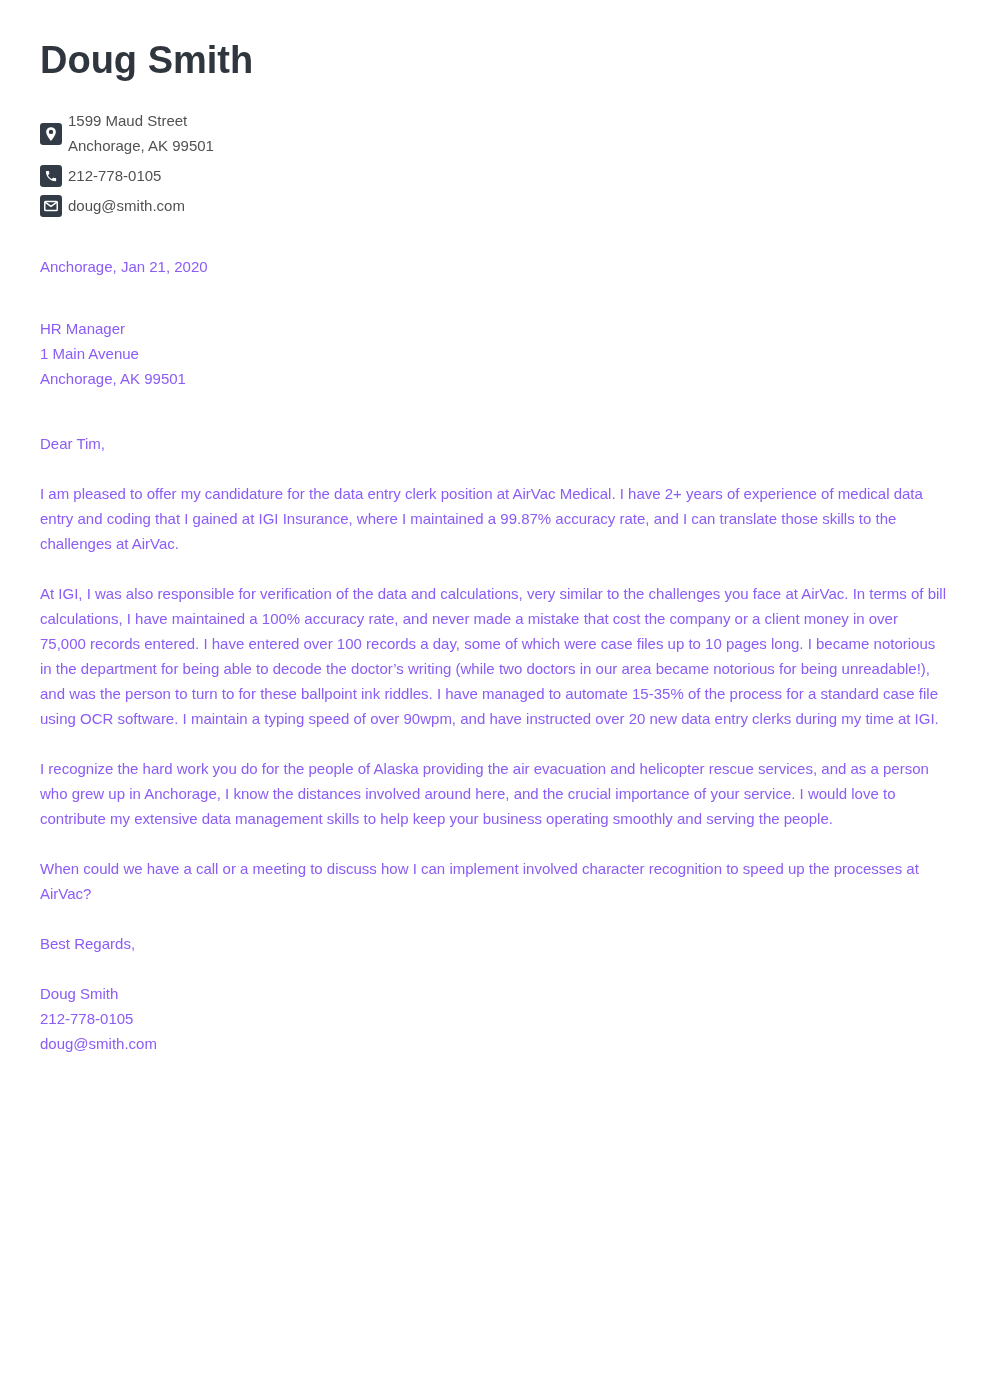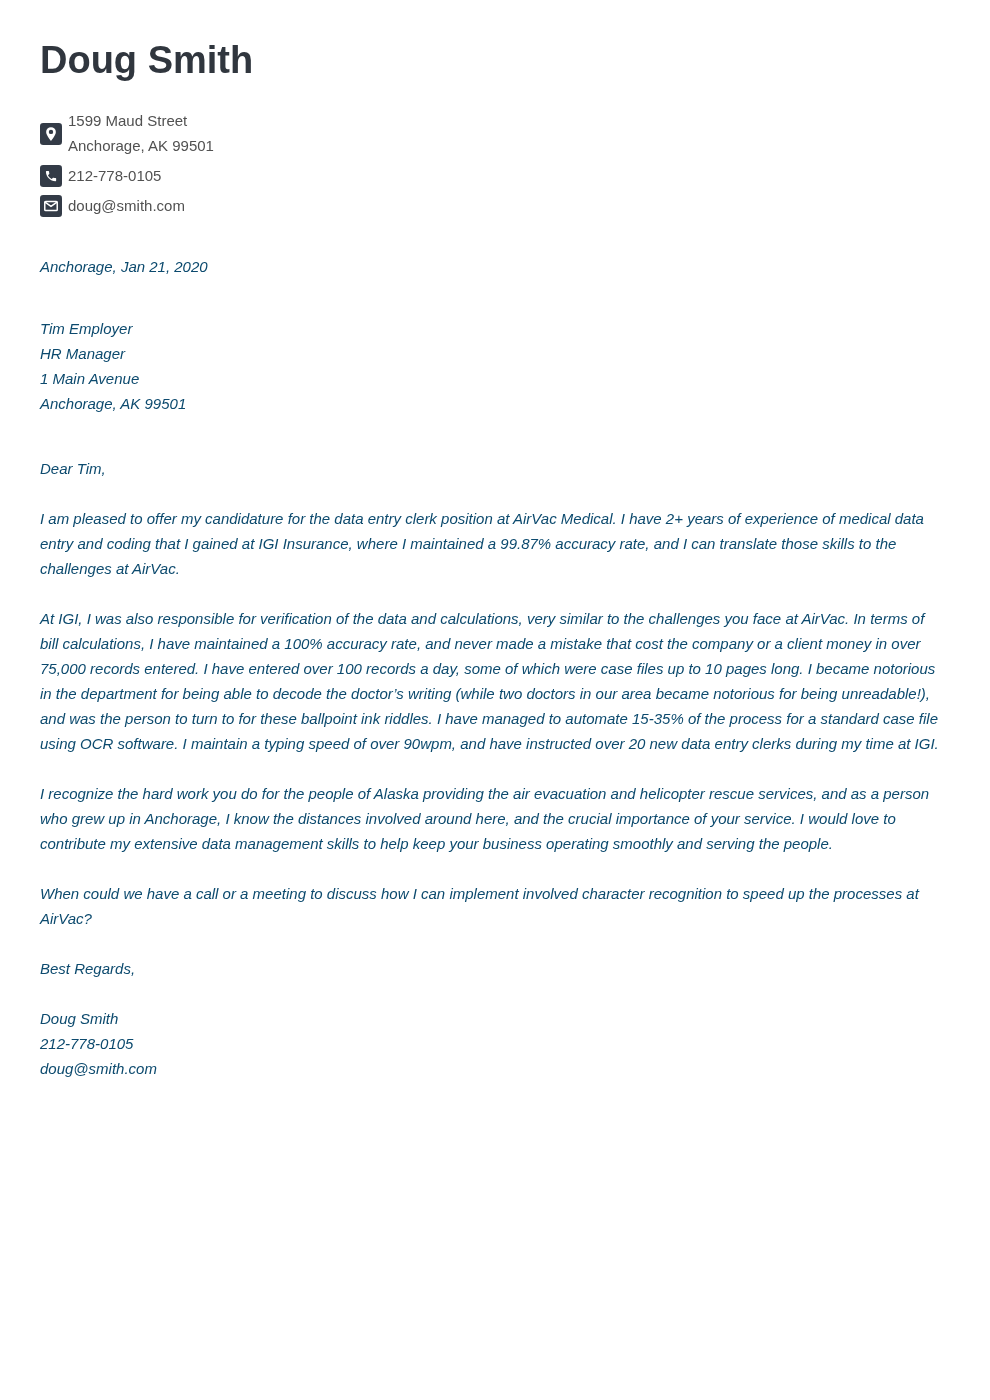--- a/index.html
+++ b/index.html
@@ -40,23 +40,22 @@
   }
   .contact-icon svg { display: block; width: 22px; height: 22px; }
   .contact-text {
     font-size: 15px;
     line-height: 25px;
     color: #515151;
   }
   .body-text {
     font-size: 15px;
     line-height: 25px;
-    color: #0c4a6e;
+    color: #8b5cf6;
     width: 906px;
-    font-style: italic;
   }
   .date-line { margin: 36px 0 0 0; }
   .recipient { margin: 37px 0 0 0; }
   .salutation { margin: 40px 0 0 0; }
   .para { margin: 25px 0 0 0; }
   .closing { margin: 25px 0 0 0; }
   .signature { margin: 25px 0 0 0; }
 </style>
 </head>
 <body>
@@ -104,21 +103,20 @@
         </span>
         <div class="contact-text">
           <div>doug@smith.com</div>
         </div>
       </div>
     </div>
 
     <div class="body-text date-line">Anchorage, Jan 21, 2020</div>
 
     <div class="body-text recipient">
-      <div>Tim Employer</div>
       <div>HR Manager</div>
       <div>1 Main Avenue</div>
       <div>Anchorage, AK 99501</div>
     </div>
 
     <div class="body-text salutation">Dear Tim,</div>
 
     <div class="body-text para">I am pleased to offer my candidature for the data entry clerk position at AirVac Medical. I have 2+ years of experience of medical data entry and coding that I gained at IGI Insurance, where I maintained a 99.87% accuracy rate, and I can translate those skills to the challenges at AirVac.</div>
     <div class="body-text para">At IGI, I was also responsible for verification of the data and calculations, very similar to the challenges you face at AirVac. In terms of bill calculations, I have maintained a 100% accuracy rate, and never made a mistake that cost the company or a client money in over 75,000 records entered. I have entered over 100 records a day, some of which were case files up to 10 pages long. I became notorious in the department for being able to decode the doctor’s writing (while two doctors in our area became notorious for being unreadable!), and was the person to turn to for these ballpoint ink riddles. I have managed to automate 15-35% of the process for a standard case file using OCR software. I maintain a typing speed of over 90wpm, and have instructed over 20 new data entry clerks during my time at IGI.</div>
     <div class="body-text para">I recognize the hard work you do for the people of Alaska providing the air evacuation and helicopter rescue services, and as a person who grew up in Anchorage, I know the distances involved around here, and the crucial importance of your service. I would love to contribute my extensive data management skills to help keep your business operating smoothly and serving the people.</div>

